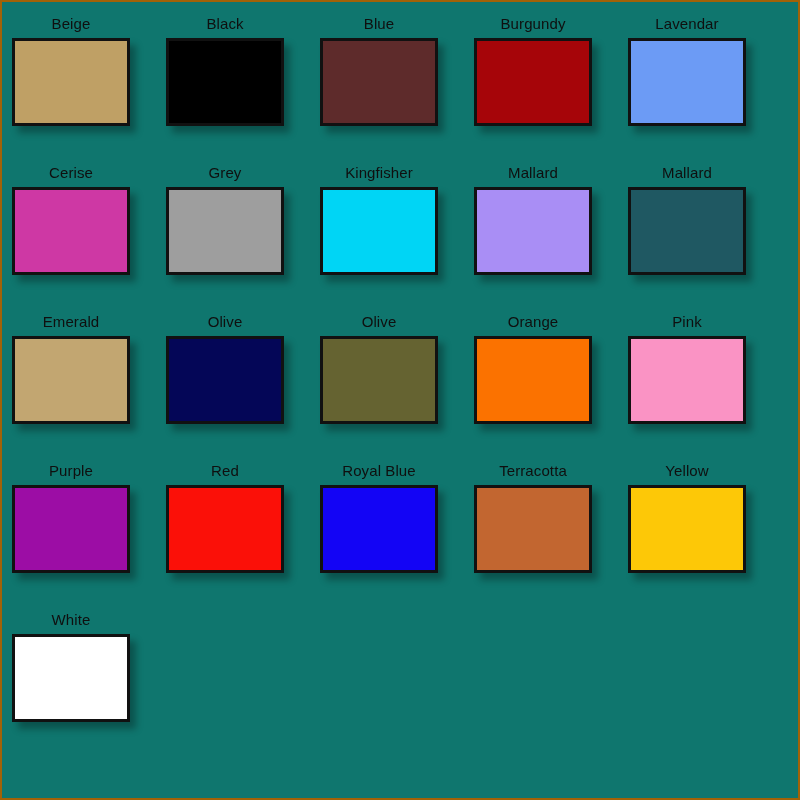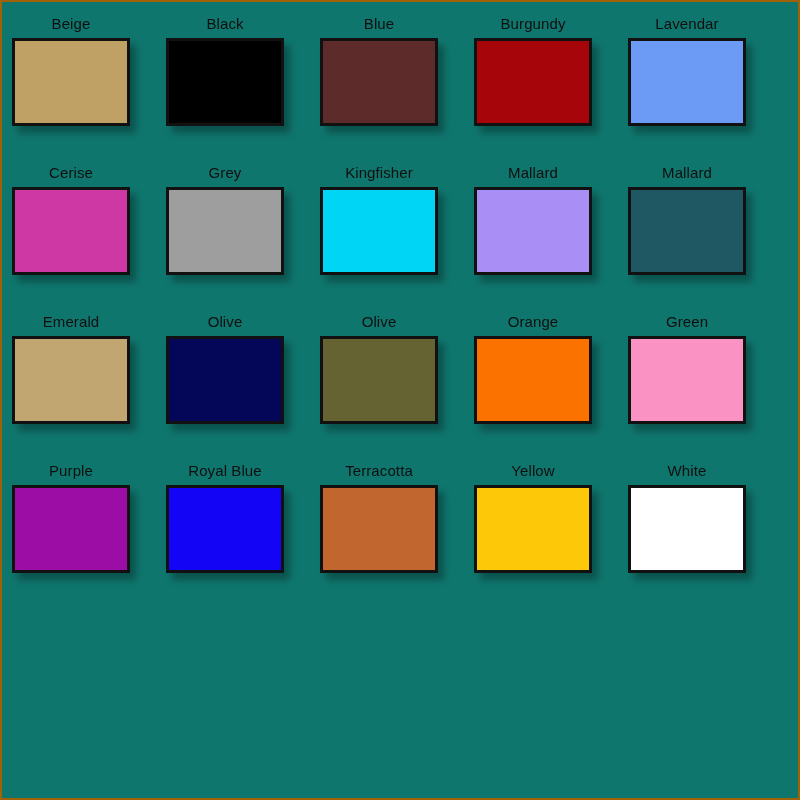--- a/index.html
+++ b/index.html
@@ -158,29 +158,35 @@
           <div class="swatch-chip" style="background-color: rgb(101, 99, 49); border-color: rgb(17, 17, 17);"></div>
         </div>
       </div>
       <div class="swatch-cell">
         <span class="swatch-label">Orange</span>
         <div class="swatch-chip-wrap">
           <div class="swatch-chip" style="background-color: rgb(251, 114, 0); border-color: rgb(17, 17, 17);"></div>
         </div>
       </div>
       <div class="swatch-cell">
-        <span class="swatch-label">Green</span>
+        <span class="swatch-label">Pink</span>
         <div class="swatch-chip-wrap">
           <div class="swatch-chip" style="background-color: rgb(250, 147, 196); border-color: rgb(17, 17, 17);"></div>
         </div>
       </div>
       <div class="swatch-cell">
         <span class="swatch-label">Purple</span>
         <div class="swatch-chip-wrap">
           <div class="swatch-chip" style="background-color: rgb(156, 13, 165); border-color: rgb(17, 17, 17);"></div>
+        </div>
+      </div>
+      <div class="swatch-cell">
+        <span class="swatch-label">Red</span>
+        <div class="swatch-chip-wrap">
+          <div class="swatch-chip" style="background-color: rgb(251, 16, 8); border-color: rgb(17, 17, 17);"></div>
         </div>
       </div>
       <div class="swatch-cell">
         <span class="swatch-label">Royal Blue</span>
         <div class="swatch-chip-wrap">
           <div class="swatch-chip" style="background-color: rgb(19, 4, 245); border-color: rgb(17, 17, 17);"></div>
         </div>
       </div>
       <div class="swatch-cell">
         <span class="swatch-label">Terracotta</span>

